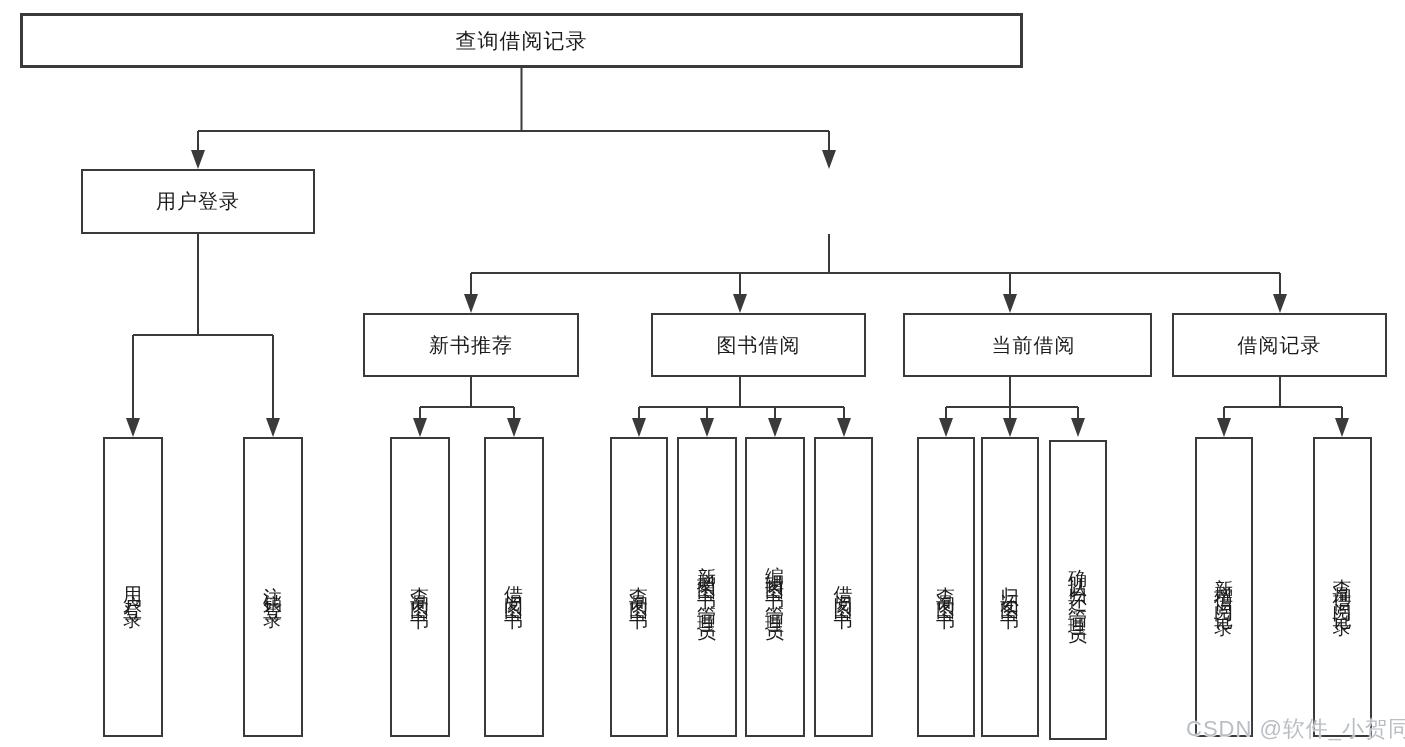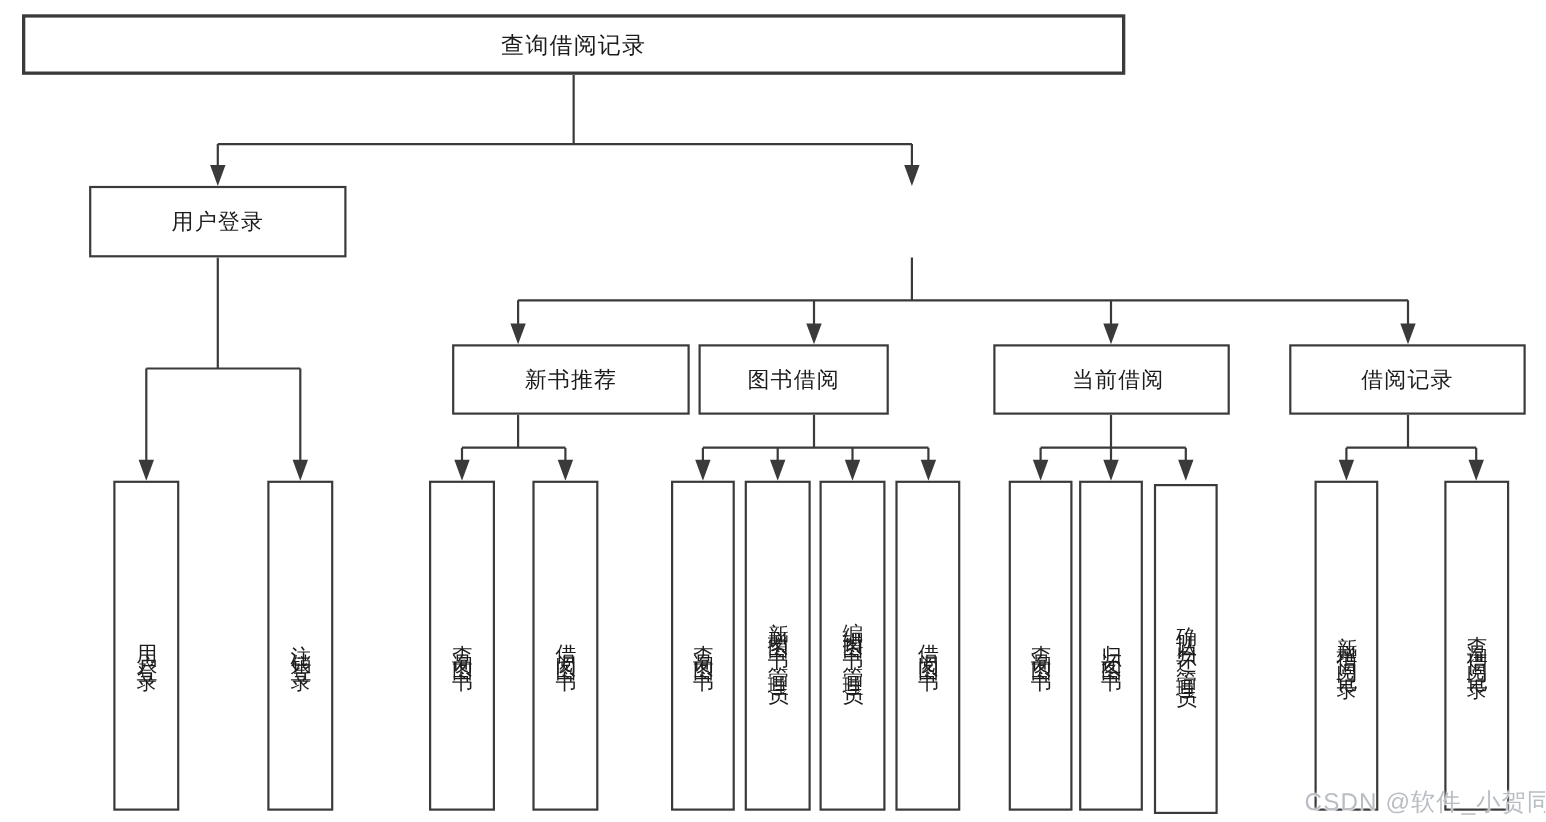--- a/index.html
+++ b/index.html
@@ -99,23 +99,23 @@
       M1010 437 l-7 -19 h14 z
       M1078 437 l-7 -19 h14 z
       M1224 437 l-7 -19 h14 z
       M1342 437 l-7 -19 h14 z"></path>
   </svg>
 
   <div class="node hbox root" style="left:20px;top:13px;width:1003px;height:55px;">查询借阅记录</div>
 
   <div class="node hbox" style="left:81px;top:169px;width:234px;height:65px;">用户登录</div>
 
-  <div class="node hbox" style="left:363px;top:313px;width:216px;height:64px;margin-left:48px;">新书推荐</div>
-  <div class="node hbox" style="left:635px;top:313px;width:173px;height:64px;font-family:Liberation Mono, monospace;">图书借阅</div>
-  <div class="node hbox" style="left:903px;top:313px;width:215px;height:64px;padding-left:12px;">当前借阅</div>
+  <div class="node hbox" style="left:363px;top:313px;width:216px;height:64px;">新书推荐</div>
+  <div class="node hbox" style="left:651px;top:313px;width:215px;height:64px;font-family:Liberation Mono, monospace;">图书借阅</div>
+  <div class="node hbox" style="left:903px;top:313px;width:249px;height:64px;padding-left:12px;">当前借阅</div>
   <div class="node hbox" style="left:1172px;top:313px;width:215px;height:64px;">借阅记录</div>
 
   <div class="node vbox" style="left:103px;top:437px;width:60px;height:300px;">用户登录</div>
   <div class="node vbox" style="left:243px;top:437px;width:60px;height:300px;">注销登录</div>
 
   <div class="node vbox" style="left:390px;top:437px;width:60px;height:300px;">查询图书</div>
   <div class="node vbox" style="left:484px;top:437px;width:60px;height:300px;">借阅图书</div>
 
   <div class="node vbox" style="left:610px;top:437px;width:58px;height:300px;">查询图书</div>
   <div class="node vbox" style="left:677px;top:437px;width:60px;height:300px;">新增图书（管理员）</div>

